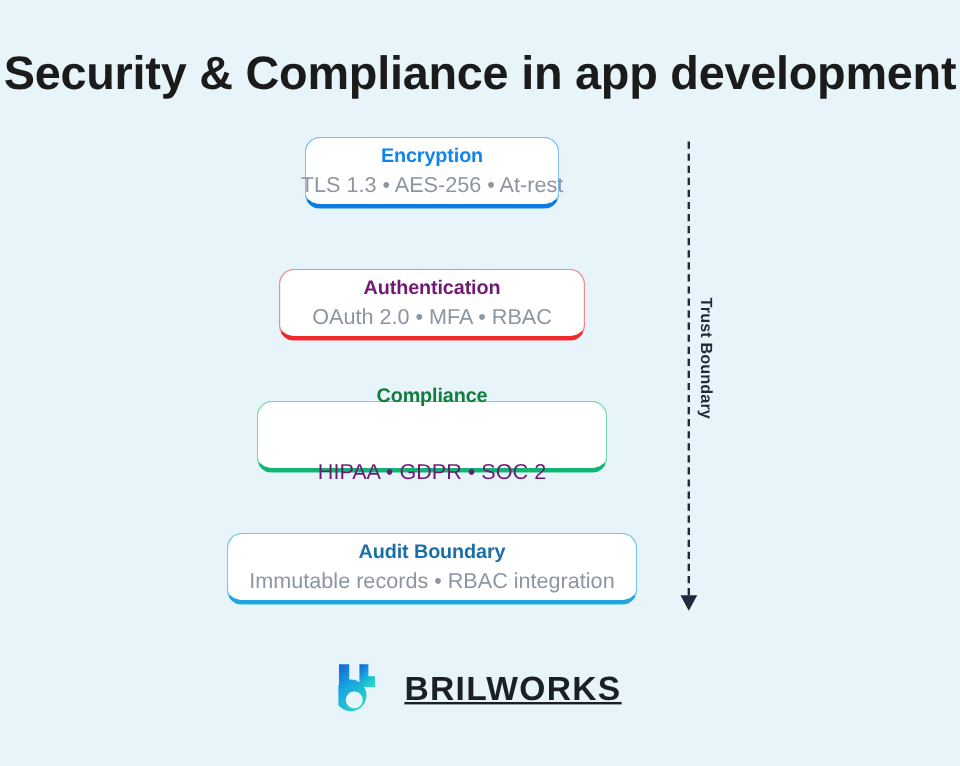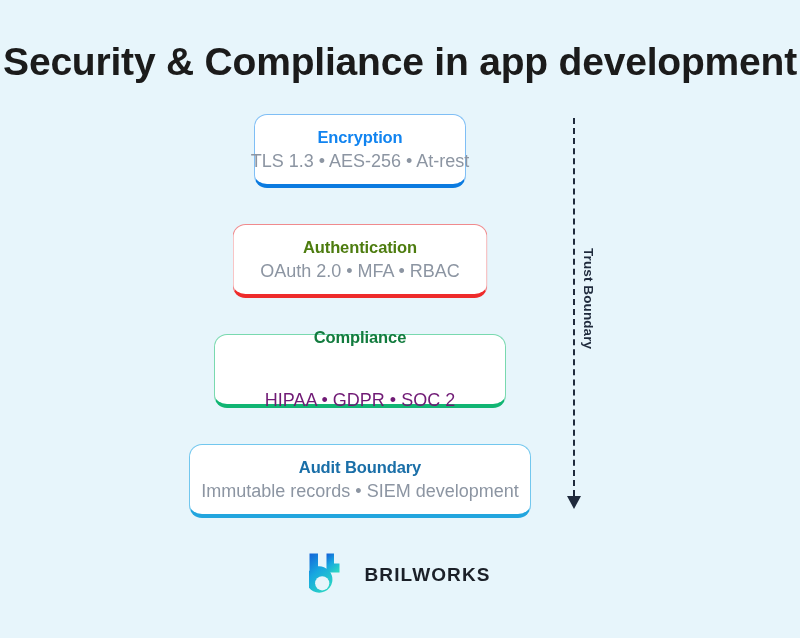--- a/index.html
+++ b/index.html
@@ -40,21 +40,21 @@
     position:absolute;
     left:50%;
     transform:translateX(-50%);
     background:#ffffff;
     border-style:solid;
     border-radius:13px;
     display:flex;
     flex-direction:column;
     align-items:center;
     justify-content:center;
-    height:74px;
+    height:60px;
   }
   
   #card-stack { margin-left:-40px; }
 
   .card-title {
     font-size:16.5px;
     font-weight:700;
     line-height:1.1;
     letter-spacing:-0.1px;
     white-space:nowrap;
@@ -108,52 +108,53 @@
     position:absolute;
     left:0; top:551px;
     width:800px;
     display:flex;
     align-items:center;
     justify-content:center;
     gap:13px;
   }
   #logo-mark { width:42px; height:46px; display:block; }
   #logo-wordmark {
-    font-size:19px;
+    font-size:28px;
     font-weight:700;
     color:#1b2028;
     letter-spacing:1.1px;
     line-height:1;
+    text-decoration:underline;
   }
 </style>
 </head>
 <body style="background: rgb(231, 245, 251);">
 
 <h1 id="page-title" style="color: rgb(27, 27, 27);">Security &amp; Compliance in app development</h1>
 
 <div id="card-stack">
 
   <div class="card" id="card-encryption" style="width: 212px; border-color: rgb(127, 190, 245) rgb(127, 190, 245) rgb(11, 123, 224); border-width: 1.8px 1.8px 4.2px;">
     <div class="card-title" style="color: rgb(17, 132, 240);">Encryption</div>
     <div class="card-sub" style="color: rgb(140, 149, 162);">TLS 1.3 • AES-256 • At-rest</div>
   </div>
 
   <div class="card" id="card-authentication" style="width: 255px; border-color: rgb(240, 138, 141) rgb(240, 138, 141) rgb(238, 43, 43); border-width: 1.8px 1.8px 4.2px;">
-    <div class="card-title" style="color: #4d7c0f;">Authentication</div>
+    <div class="card-title" style="color: #701a75;">Authentication</div>
     <div class="card-sub" style="color: rgb(140, 149, 162);">OAuth 2.0 • MFA • RBAC</div>
   </div>
 
   <div class="card" id="card-compliance" style="width: 292px; border-color: rgb(121, 217, 175) rgb(121, 217, 175) rgb(17, 181, 115); border-width: 1.8px 1.8px 4.2px; gap: 39px;">
     <div class="card-title" style="color: rgb(18, 123, 62);">Compliance</div>
     <div class="card-sub" style="color: #701a75;">HIPAA • GDPR • SOC 2</div>
   </div>
 
   <div class="card" id="card-audit" style="width: 342px; border-color: rgb(114, 199, 238) rgb(114, 199, 238) rgb(34, 165, 222); border-width: 1.8px 1.8px 4.2px;">
     <div class="card-title" style="color: rgb(26, 111, 168);">Audit Boundary</div>
-    <div class="card-sub" style="color: rgb(140, 149, 162);">Immutable records • SIEM development</div>
+    <div class="card-sub" style="color: rgb(140, 149, 162);">Immutable records • RBAC integration</div>
   </div>
 
 </div>
 
 <div id="trust-boundary">
   <div id="trust-line" style="border-left-color: rgb(31, 42, 60); border-left-style: dashed;"></div>
   <div id="trust-arrow" style="border-top-color: rgb(31, 42, 60);"></div>
   <div id="trust-label" style="color: rgb(31, 42, 60);">Trust Boundary</div>
 </div>
 

